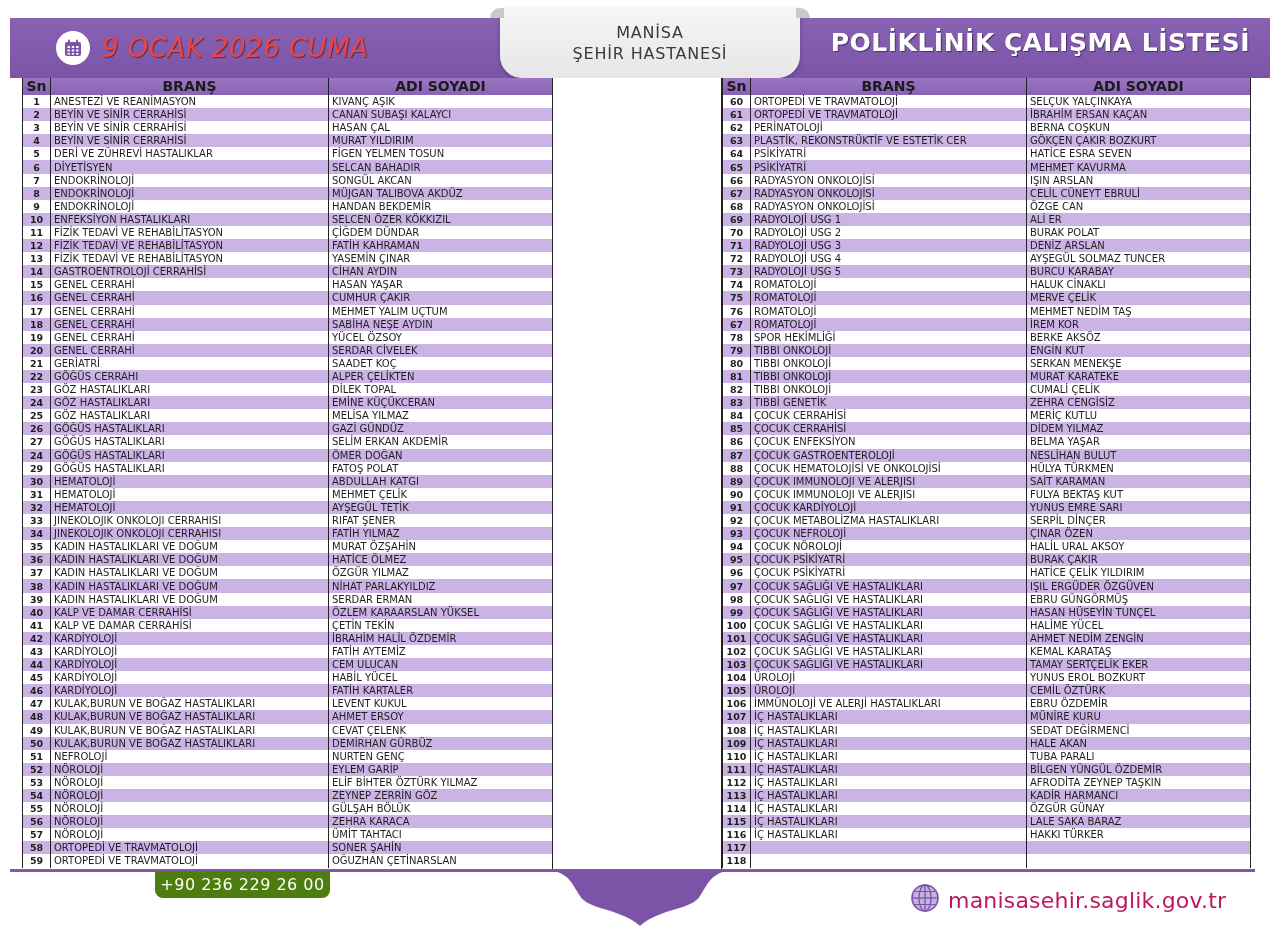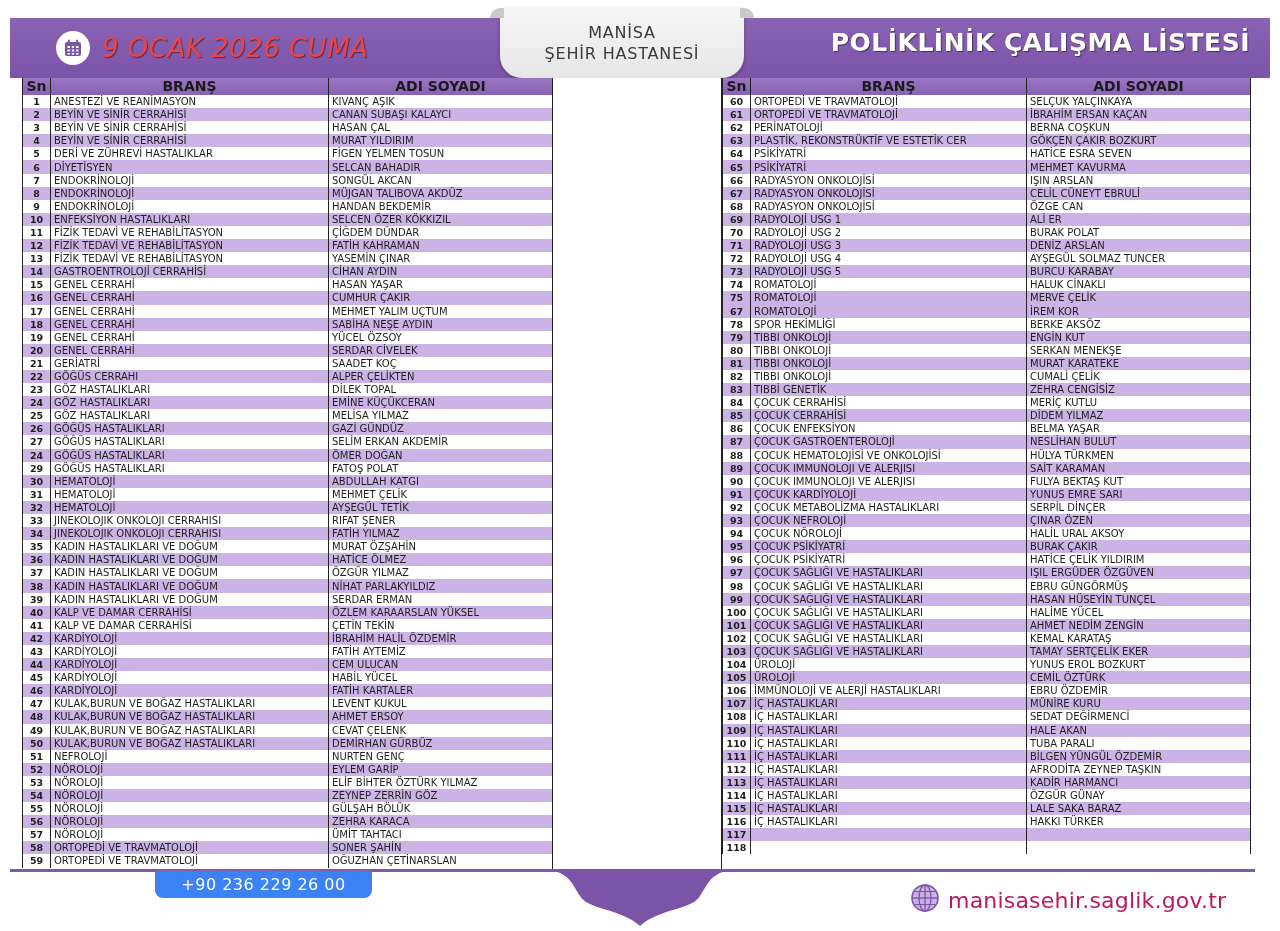--- a/index.html
+++ b/index.html
@@ -19,21 +19,21 @@
   .date-text {
     font-family: "DejaVu Sans", sans-serif; font-size: 26px; color: #ef4444; letter-spacing: 0.5px;
     text-shadow: 1px 1px 1px rgba(0,0,0,0.45);
     font-style: italic;
   }
   .list-title {
     position: absolute; right: 30px; top: 28px; font-size: 25px; font-weight: bold; color: #fff; letter-spacing: 0.5px;
     text-shadow: 1px 1px 1px rgba(0,0,0,0.45); font-family: "DejaVu Sans", sans-serif; margin-left: 24px;
   }
   .brand-banner {
-    position: absolute; left: 500px; top: 8px; width: 244px; height: 70px;
+    position: absolute; left: 500px; top: 8px; width: 300px; height: 70px;
     background: linear-gradient(#f6f6f6, #e6e6e6);
     border-radius: 0 0 22px 22px;
     box-shadow: 0 2px 4px rgba(0,0,0,0.25);
     display: flex; flex-direction: column; align-items: center; justify-content: center;
   }
   .brand-banner::before, .brand-banner::after {
     content: ""; position: absolute; top: 0; width: 14px; height: 10px; background: #c9c9c9;
   }
   .brand-banner::before { left: -10px; border-radius: 10px 0 0 0; }
   .brand-banner::after { right: -10px; border-radius: 0 10px 0 0; }
@@ -59,21 +59,21 @@
   .left .col-br { width: 278px; }
   .right .col-br { width: 276px; }
 
   .mid-col {
     position: absolute; left: 552px; top: 78px; width: 170px; height: 792px;
     border-left: 1.5px solid #222; border-right: 1.5px solid #222; background: #fff;
   }
 
   .bottom-line { position: absolute; left: 10px; top: 869px; width: 1245px; height: 3px; background: #7f5aa8; }
   .phone-pill {
-    position: absolute; left: 155px; top: 871px; width: 217px; height: 27px; background: #3b82f6;
+    position: absolute; left: 155px; top: 871px; width: 175px; height: 27px; background: #4d7c0f;
     border-radius: 0 0 8px 8px; color: #fff; font-size: 16px; display: flex; align-items: center; justify-content: center;
     letter-spacing: 0.5px; font-family: "DejaVu Sans", sans-serif;
   }
   .center-tab { position: absolute; left: 550px; top: 870px; width: 180px; height: 58px; }
   .url-block {
     position: absolute; left: 910px; top: 883px; display: flex; align-items: center; gap: 8px;
   }
   .url-text { font-size: 22px; color: #be185d; font-family: "DejaVu Sans", sans-serif; letter-spacing: 0.2px; }
 </style>
 </head>
@@ -511,20 +511,25 @@
       <tr>
         <td class="sn">74</td>
         <td>ROMATOLOJİ</td>
         <td>HALUK CİNAKLI</td>
       </tr>
       <tr class="alt">
         <td class="sn">75</td>
         <td>ROMATOLOJİ</td>
         <td>MERVE ÇELİK</td>
       </tr>
+      <tr>
+        <td class="sn">76</td>
+        <td>ROMATOLOJİ</td>
+        <td>MEHMET NEDİM TAŞ</td>
+      </tr>
       <tr class="alt">
         <td class="sn">67</td>
         <td>ROMATOLOJİ</td>
         <td>İREM KOR</td>
       </tr>
       <tr>
         <td class="sn">78</td>
         <td>SPOR HEKİMLİĞİ</td>
         <td>BERKE AKSÖZ</td>
       </tr>

